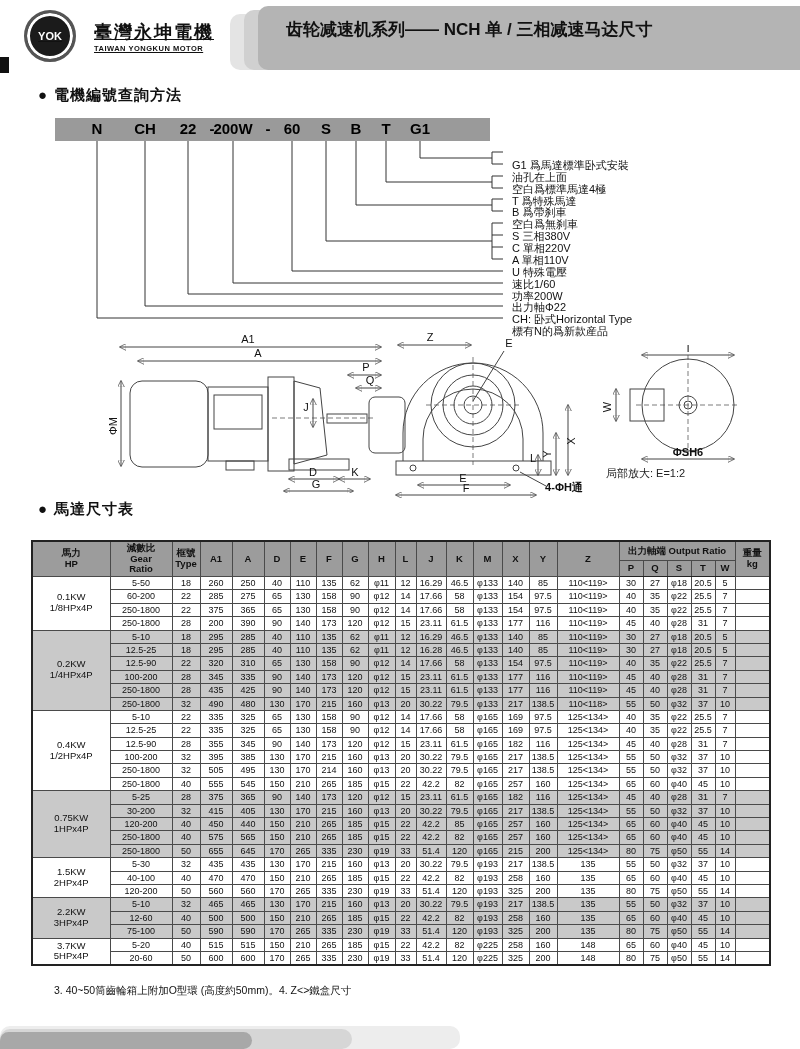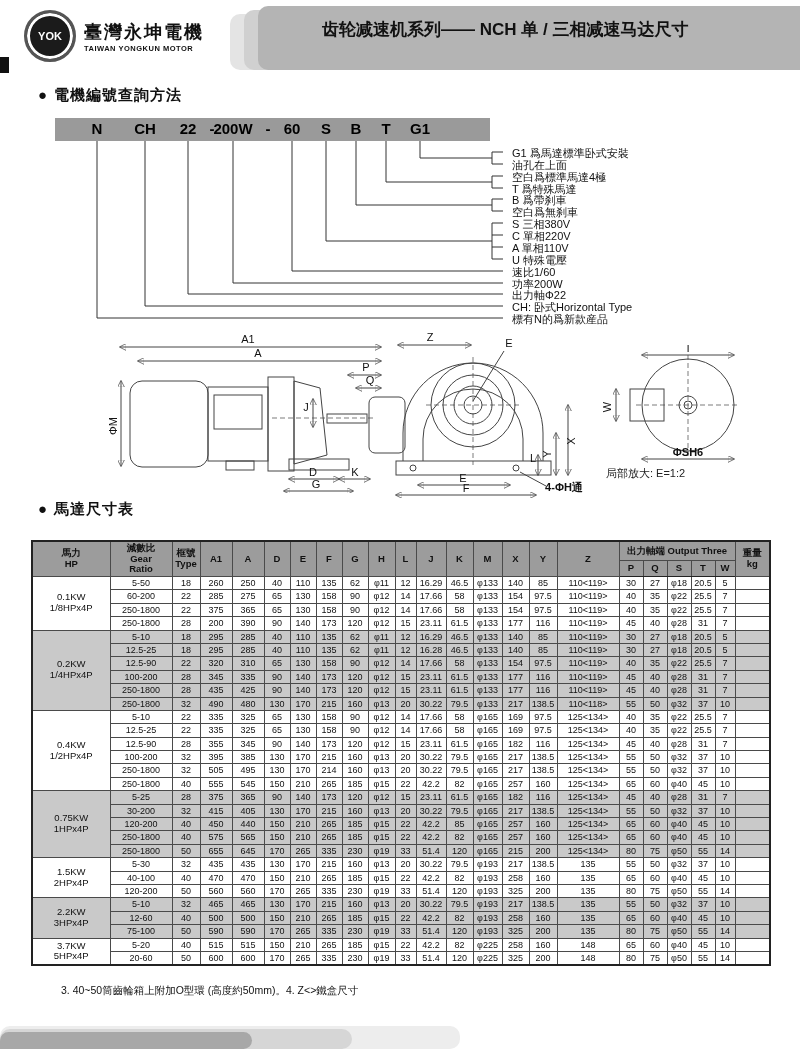--- a/index.html
+++ b/index.html
@@ -4,59 +4,59 @@
 <style>
   html,body{margin:0;padding:0;background:#fff;}
   #page{position:relative;width:800px;height:1049px;background:#fff;overflow:hidden;
         font-family:"Liberation Sans","DejaVu Sans",sans-serif;color:#111;}
   
   .band{position:absolute;border-radius:10px 0 0 10px;}
   #band3{left:230px;top:14px;width:570px;height:56px;background:#e4e4e4;}
   #band2{left:244px;top:10px;width:556px;height:60px;background:#d0d0d0;}
   #band1{left:258px;top:6px;width:542px;height:64px;background:#b4b4b4;}
   #edge-tick{position:absolute;left:0;top:57px;width:9px;height:16px;background:#111;}
-  #logo{position:absolute;left:24px;top:10px;display:flex;align-items:center;gap:8px;}
+  #logo{position:absolute;left:24px;top:10px;display:flex;align-items:center;gap:18px;text-decoration:underline;}
   #logo-badge{width:46px;height:46px;border-radius:50%;background:#1b1b1b;color:#fff;
       display:flex;align-items:center;justify-content:center;font-weight:bold;font-size:11px;
       border:3px solid #555;box-shadow:inset 0 0 0 3px #fff;}
   #logo-zh{font-size:18px;font-weight:bold;letter-spacing:2px;}
   #logo-en{font-size:7.5px;font-weight:bold;letter-spacing:.5px;}
-  #title-zh{position:absolute;left:286px;top:18px;font-size:17px;font-weight:bold;margin-left:36px;}
+  #title-zh{position:absolute;left:286px;top:18px;font-size:17px;font-weight:bold;}
   #title-en{position:absolute;left:287px;top:44px;font-size:11.5px;}
   #title-en b{font-size:12px;}
   
   .sec-head{position:absolute;font-size:15px;font-weight:bold;letter-spacing:1px;}
   .sec-head .bullet{margin-right:6px;}
   
   #code-bar{position:absolute;left:55px;top:118px;width:435px;height:23px;background:#9a9a9a;}
   .code-part{position:absolute;top:2px;transform:translateX(-50%);font-size:15px;font-weight:bold;color:#000;}
   #connector-svg{position:absolute;left:0;top:0;width:800px;height:340px;pointer-events:none;}
   #connector-svg path{stroke:#333;stroke-width:1;fill:none;}
-  .callout{position:absolute;left:512px;font-size:11px;white-space:nowrap;}
+  .callout{position:absolute;left:512px;font-size:11px;white-space:nowrap;margin-top:12px;}
   
   .drawing{position:absolute;}
   .drawing path,.drawing rect,.drawing line,.drawing circle{stroke:#444;fill:none;}
   .dim{stroke:#333;stroke-width:1;}
   .dimtext{font-size:11px;fill:#111;stroke:none;font-family:"Liberation Sans",sans-serif;}
   .dash{stroke-dasharray:5 3;stroke-width:.7;}
   #detail-caption{position:absolute;left:606px;top:466px;font-size:11px;color:#222;}
   
   #table-wrap{position:absolute;left:31px;top:540px;}
   table{border-collapse:collapse;table-layout:fixed;width:738px;border:2px solid #222;}
   th,td{border:1px solid #4a4a4a;text-align:center;vertical-align:middle;padding:0;
         font-size:9px;line-height:1.15;height:12.4px;white-space:nowrap;overflow:hidden;}
   thead th{background:#9c9c9c;font-weight:bold;font-size:9.5px;height:18px;}
   thead tr:last-child th{border-bottom:1.6px solid #222;height:15px;}
   tr.gray td{background:#c9c9c9;}
   tr.light td{background:#ffffff;}
   tr.gstart td{border-top:1.6px solid #222;}
   td.group{font-size:9.5px;}
   
   #footnotes{position:absolute;left:38px;top:983px;width:745px;font-size:10.5px;line-height:1.45;}
-  #footnote-line-2{margin-left:23px;}
+  #footnote-line-2{margin-left:16px;}
   
   .fband{position:absolute;border-radius:10px 10px 10px 0;}
   #fb3{left:0;top:1026px;width:460px;height:23px;background:#ededed;}
   #fb2{left:0;top:1029px;width:352px;height:20px;background:#d6d6d6;}
   #fb1{left:0;top:1032px;width:252px;height:17px;background:#a8a8a8;}
 </style>
 </head>
 <body>
 
 <div id="page">
@@ -257,21 +257,21 @@
             <th rowspan="2">F</th>
             <th rowspan="2">G</th>
             <th rowspan="2">H</th>
             <th rowspan="2">L</th>
             <th rowspan="2">J</th>
             <th rowspan="2">K</th>
             <th rowspan="2">M</th>
             <th rowspan="2">X</th>
             <th rowspan="2">Y</th>
             <th rowspan="2">Z</th>
-            <th colspan="5">出力軸端 Output Three</th>
+            <th colspan="5">出力軸端 Output Ratio</th>
             <th rowspan="2">重量<br>kg</th>
           </tr>
           <tr>
             <th>P</th>
             <th>Q</th>
             <th>S</th>
             <th>T</th>
             <th>W</th>
           </tr>
         </thead>

